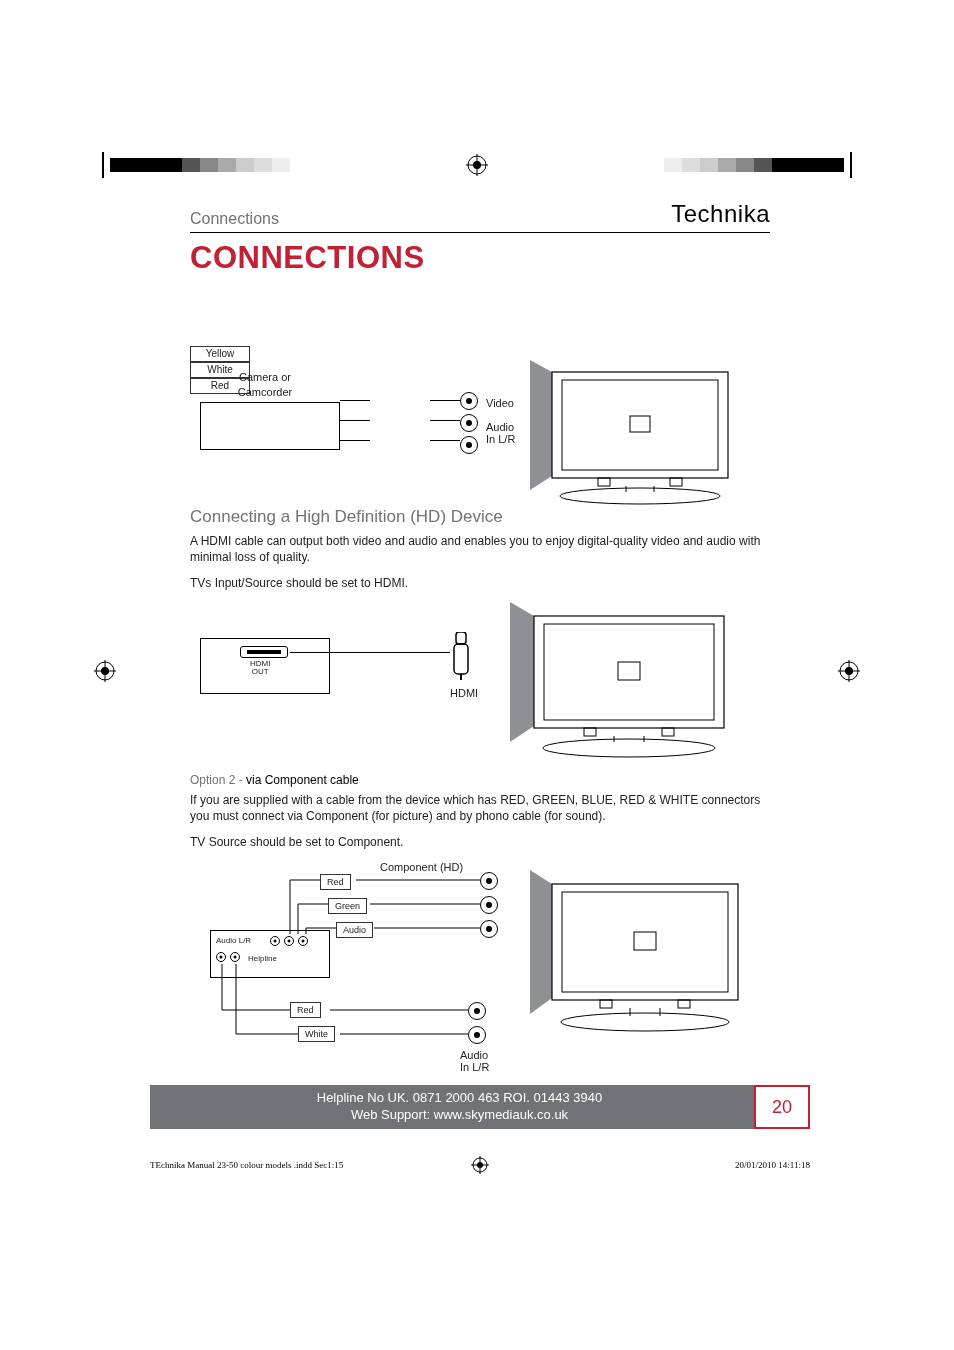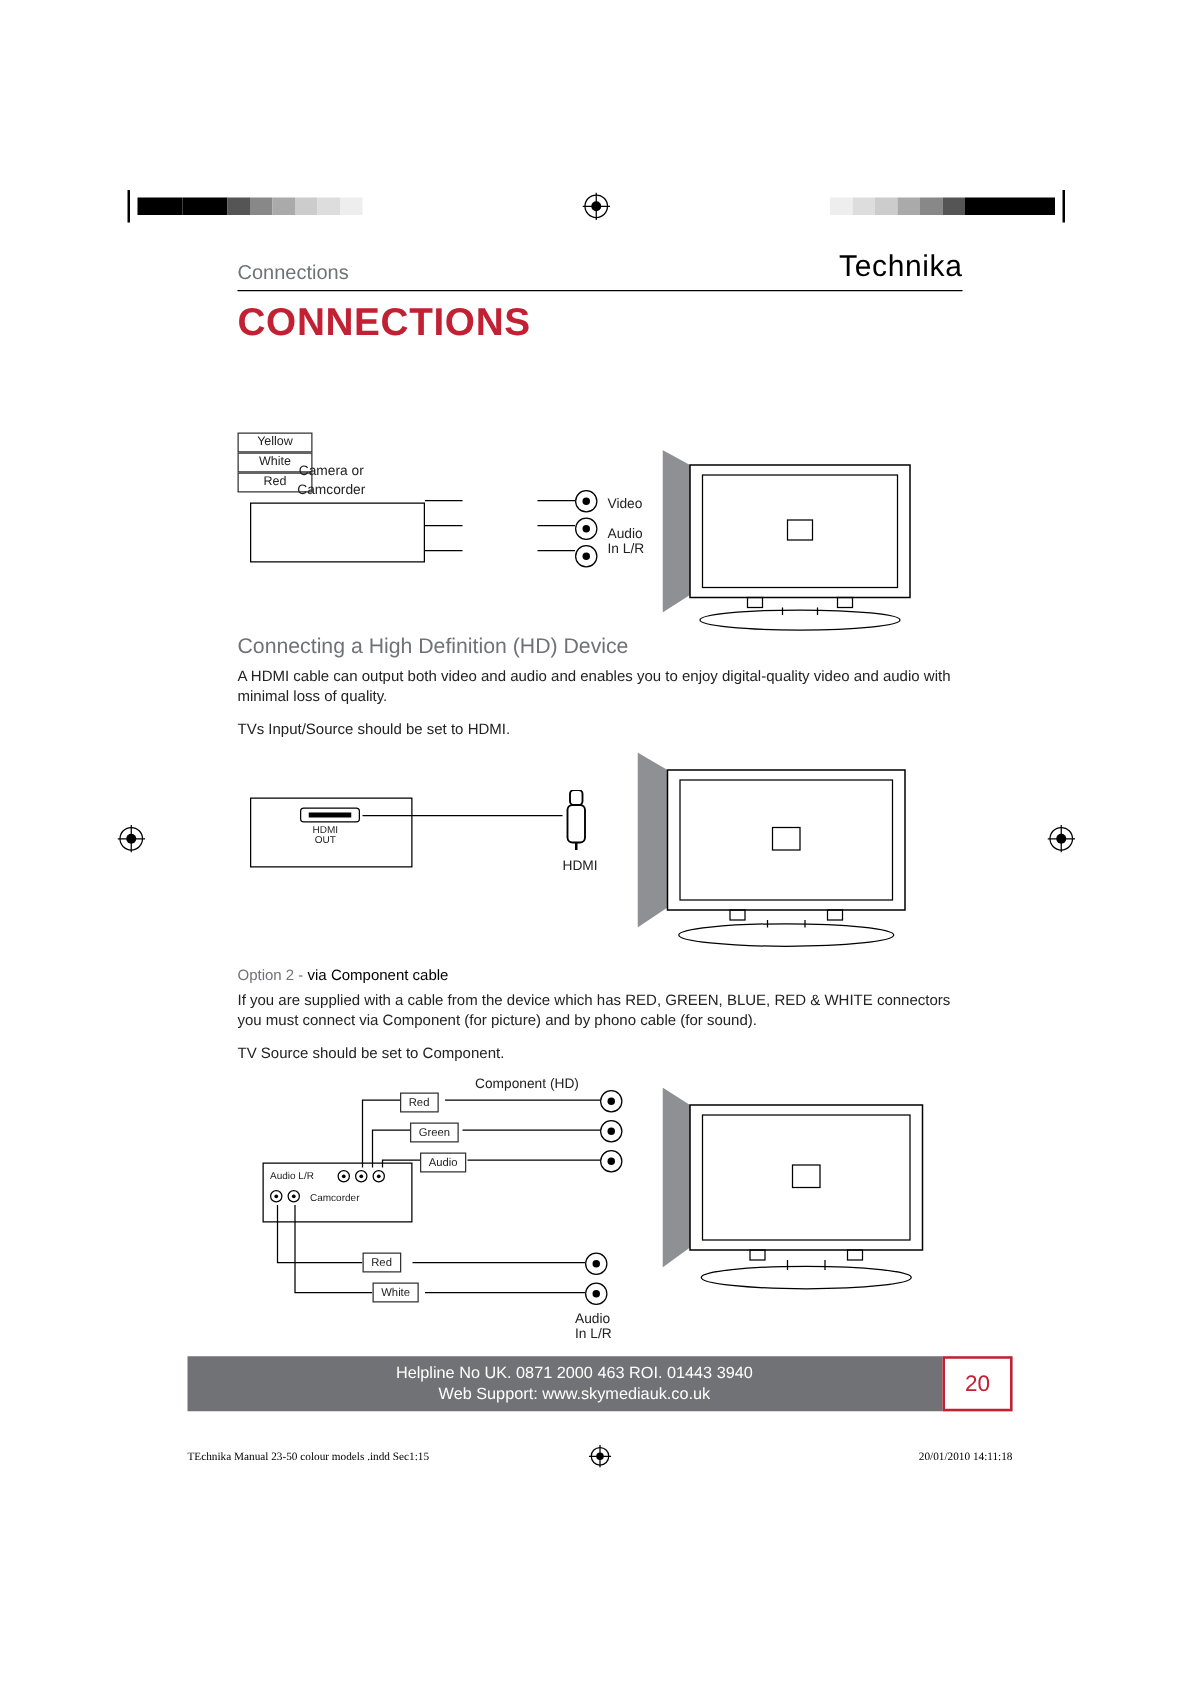--- a/index.html
+++ b/index.html
@@ -277,21 +277,21 @@
 
   <div class="diag3">
     <div class="comp-title" style="left:190px; top:0;">Component (HD)</div>
     <div class="box comp-box"></div>
     <div class="mini-lbl" style="left:26px; top:76px;">Audio L/R</div>
     <div class="tiny-circ" style="left:80px; top:76px;"></div>
     <div class="tiny-circ" style="left:94px; top:76px;"></div>
     <div class="tiny-circ" style="left:108px; top:76px;"></div>
     <div class="tiny-circ" style="left:26px; top:92px;"></div>
     <div class="tiny-circ" style="left:40px; top:92px;"></div>
-    <div class="mini-lbl" style="left:58px; top:94px;">Camcorder</div>
+    <div class="mini-lbl" style="left:58px; top:94px;">Helpline</div>
 
     <div class="clr-lbl" style="left:130px; top:14px;">Red</div>
     <div class="clr-lbl" style="left:138px; top:38px;">Green</div>
     <div class="clr-lbl" style="left:146px; top:62px;">Audio</div>
 
     <svg style="position:absolute; left:0; top:0;" width="340" height="220">
 
       <polyline points="100,74 100,20 130,20" fill="none" stroke="#000"></polyline>
       <polyline points="108,74 108,44 138,44" fill="none" stroke="#000"></polyline>
       <polyline points="116,74 116,68 146,68" fill="none" stroke="#000"></polyline>

